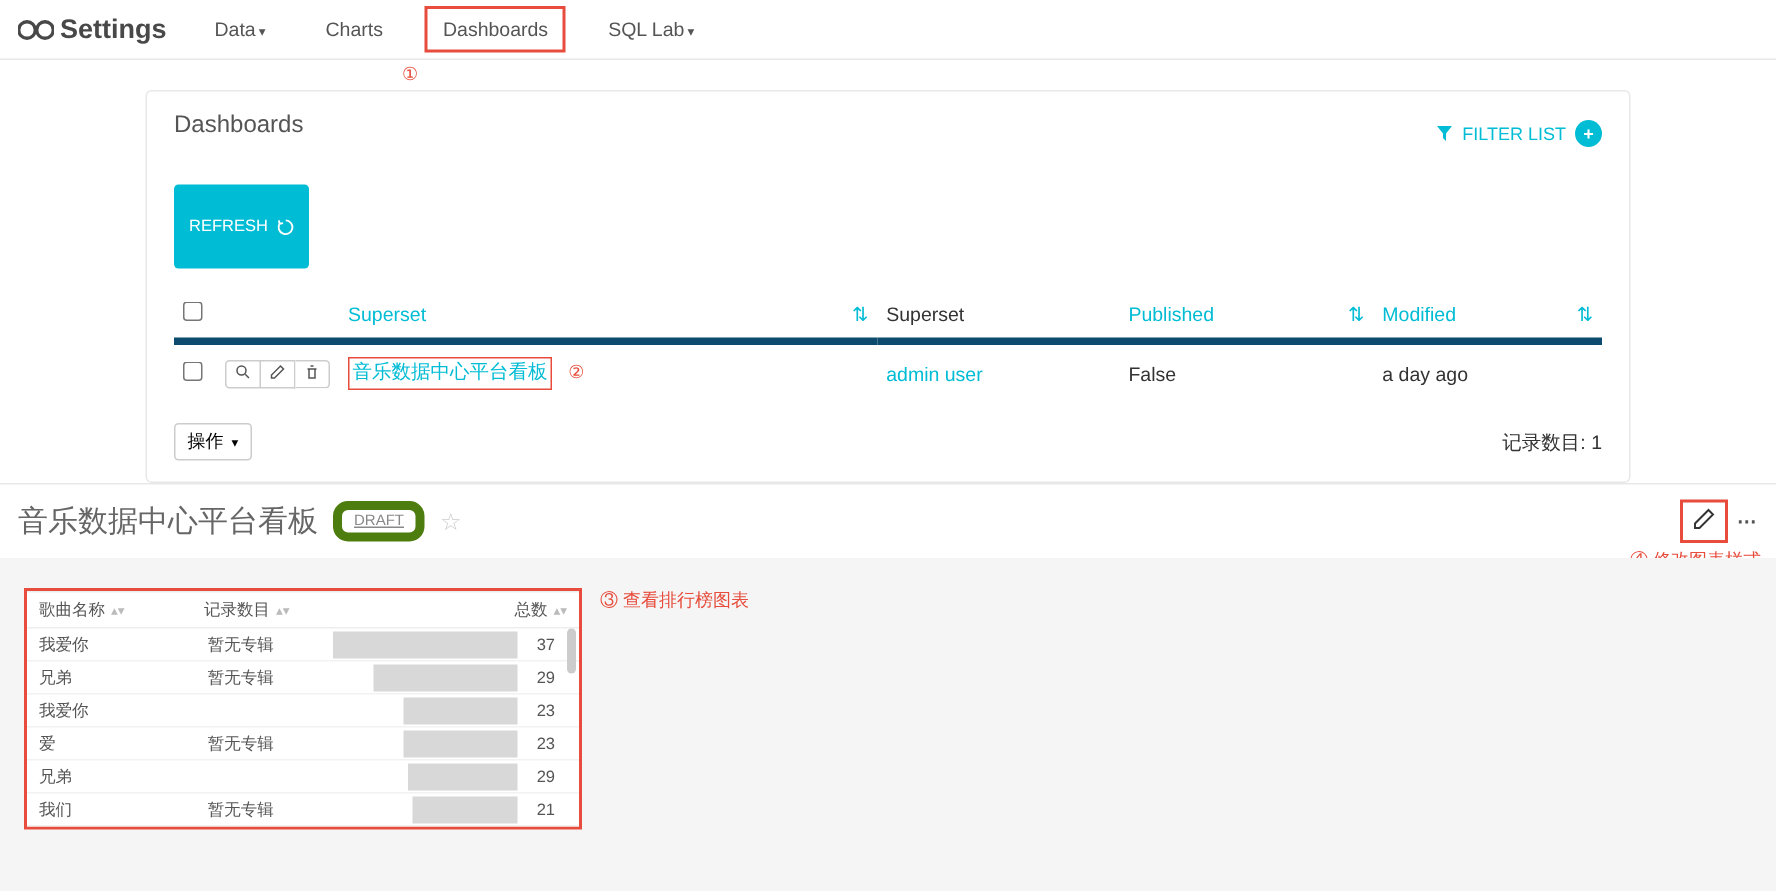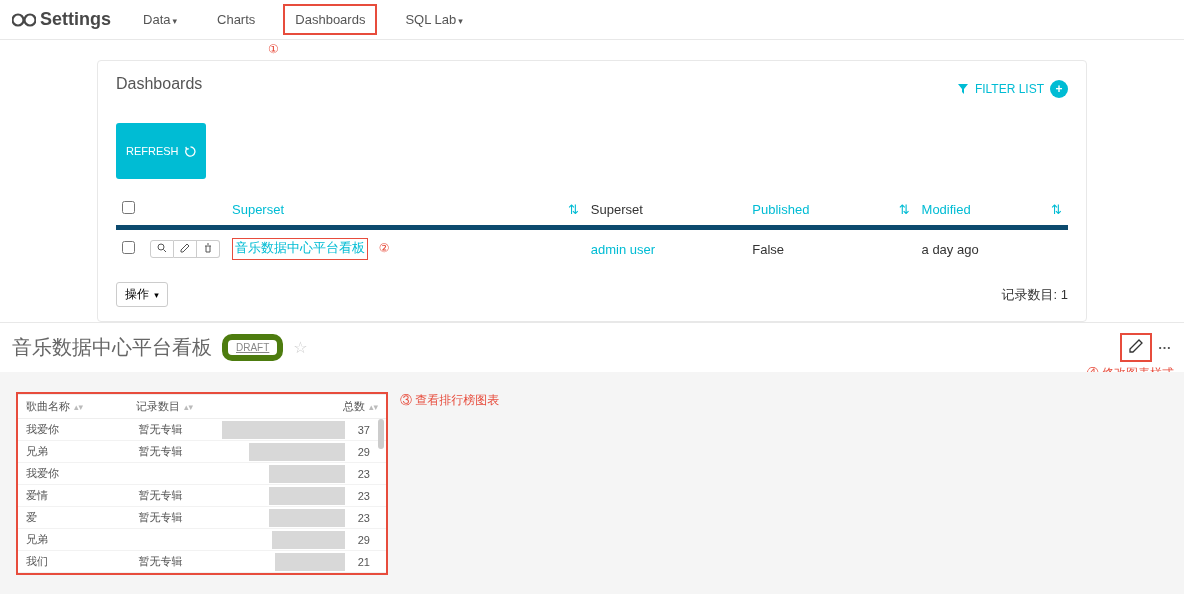--- a/index.html
+++ b/index.html
@@ -206,28 +206,20 @@
               </tr>
               <tr>
                 <td style="width:110px">我爱你</td>
                 <td style="width:90px"></td>
                 <td class="bar-cell" style="width:120px">
                   <div class="bar" style="width:62.16216216216216%"></div>
                 </td>
                 <td class="num" style="width:40px">23</td>
               </tr>
               <tr>
-                <td style="width:110px">爱情</td>
-                <td style="width:90px">暂无专辑</td>
-                <td class="bar-cell" style="width:120px">
-                  <div class="bar" style="width:62.16216216216216%"></div>
-                </td>
-                <td class="num" style="width:40px">23</td>
-              </tr>
-              <tr>
                 <td style="width:110px">爱</td>
                 <td style="width:90px">暂无专辑</td>
                 <td class="bar-cell" style="width:120px">
                   <div class="bar" style="width:62.16216216216216%"></div>
                 </td>
                 <td class="num" style="width:40px">23</td>
               </tr>
               <tr>
                 <td style="width:110px">兄弟</td>
                 <td style="width:90px"></td>

